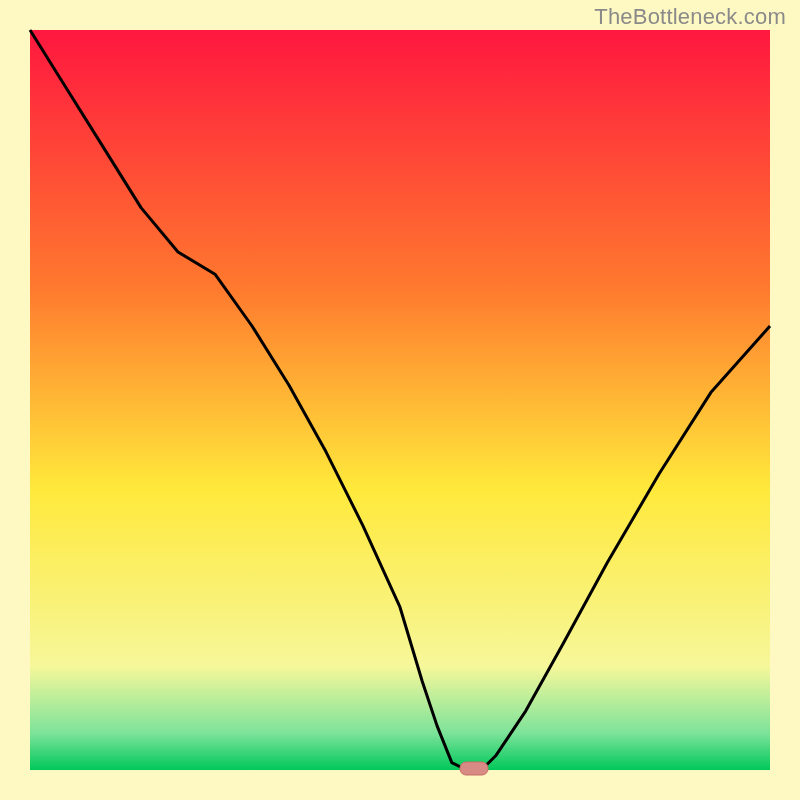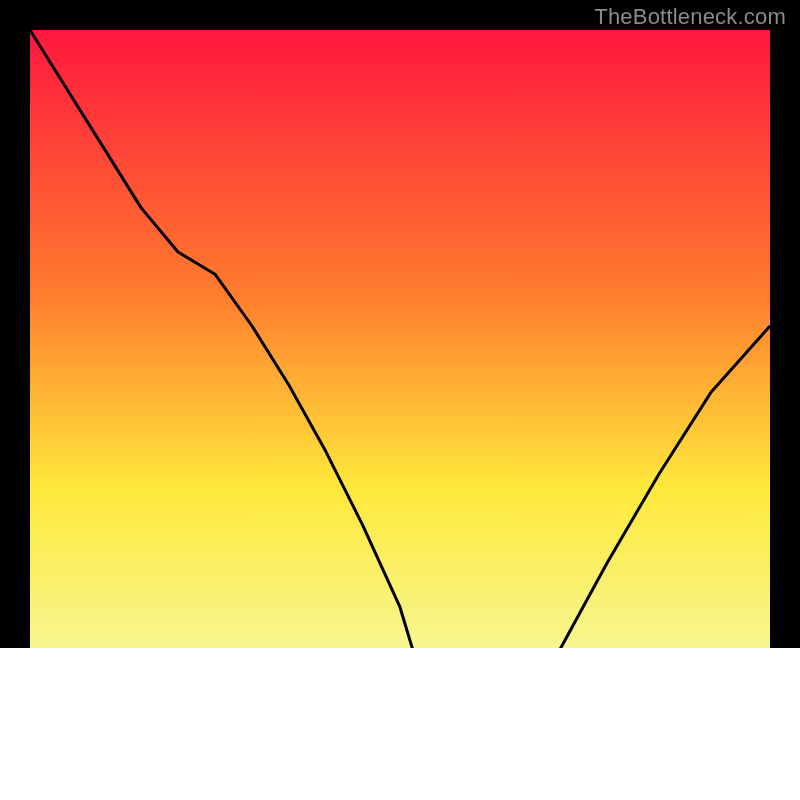--- a/index.html
+++ b/index.html
@@ -3,23 +3,23 @@
 <meta charset="utf-8">
 <style>
   body {
     margin: 0;
     padding: 0;
     background: #fff;
     font-family: Arial, Helvetica, sans-serif;
   }
   .frame {
     width: 800px;
-    height: 648px;
+    height: 800px;
     position: relative;
-    background: #000000;
+    background: #fef9c3;
     overflow: hidden;
   }
   .watermark {
     position: absolute;
     top: 4px;
     right: 14px;
     color: #8a8a8a;
     font-size: 22px;
     z-index: 5;
     letter-spacing: 0.2px;

